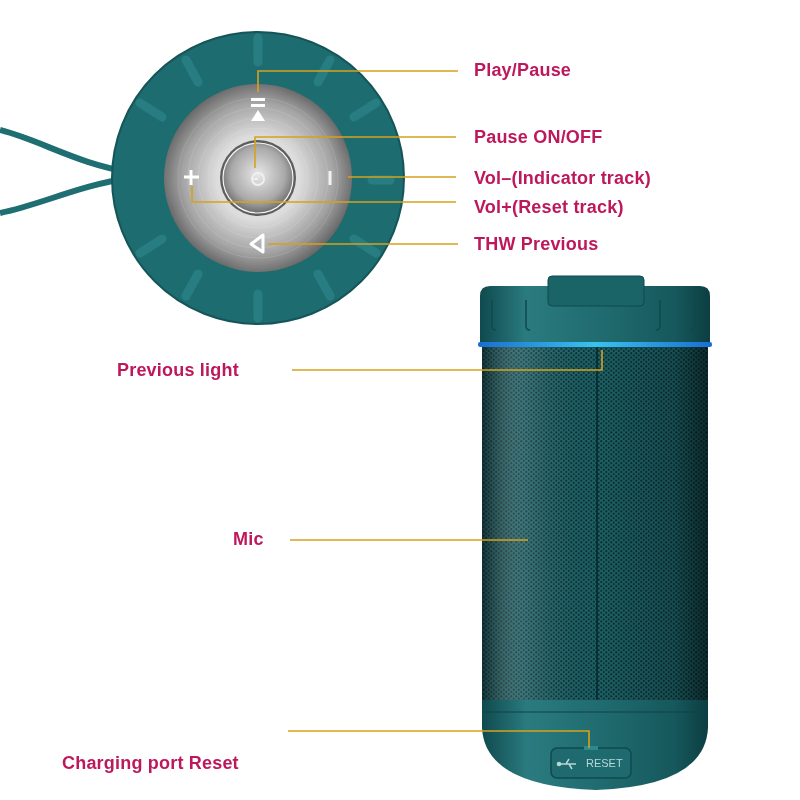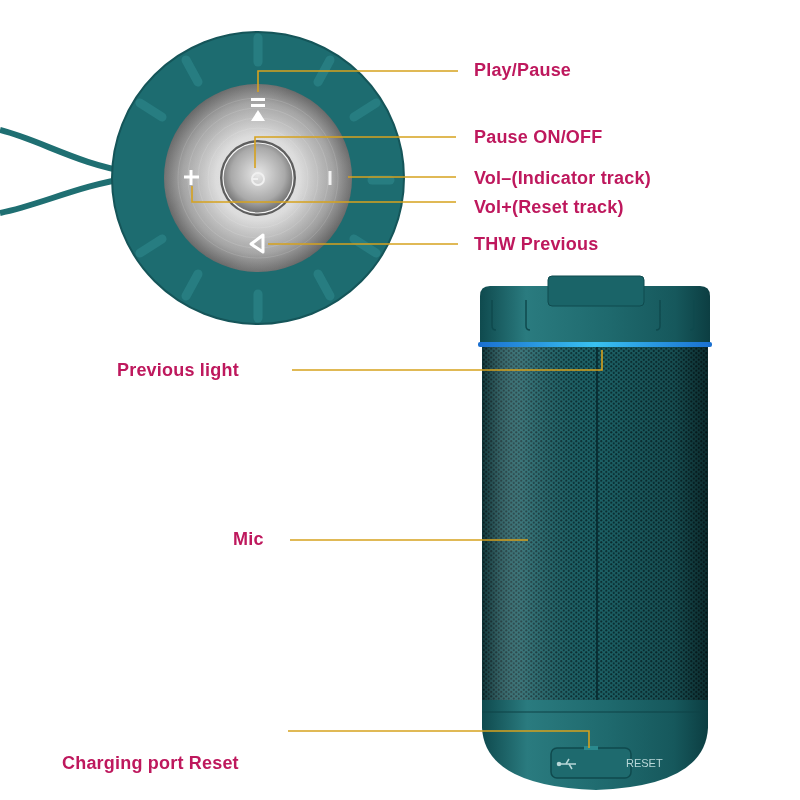--- a/index.html
+++ b/index.html
@@ -159,13 +159,13 @@
 
 <div class="label" style="left:474px; top:60px;">Play/Pause</div>
 <div class="label" style="left:474px; top:127px;">Pause ON/OFF</div>
 <div class="label" style="left:474px; top:168px;">Vol–(Indicator track)</div>
 <div class="label" style="left:474px; top:197px;">Vol+(Reset track)</div>
 <div class="label" style="left:474px; top:234px;">THW Previous</div>
 <div class="label" style="left:117px; top:360px;">Previous light</div>
 <div class="label" style="left:233px; top:529px;">Mic</div>
 <div class="label" style="left:62px; top:721px;margin-top:32px;">Charging port Reset</div>
 
-<div class="abs" style="left:586px; top:757px; font-size:11px; color:#b8d7d8; font-family:'Liberation Sans', sans-serif;margin-left:40px;">RESET</div>
+<div class="abs" style="left:586px; top:757px; font-size:11px; color:#b8d7d8; font-family:'Liberation Sans', sans-serif;">RESET</div>
 
 </body></html>

